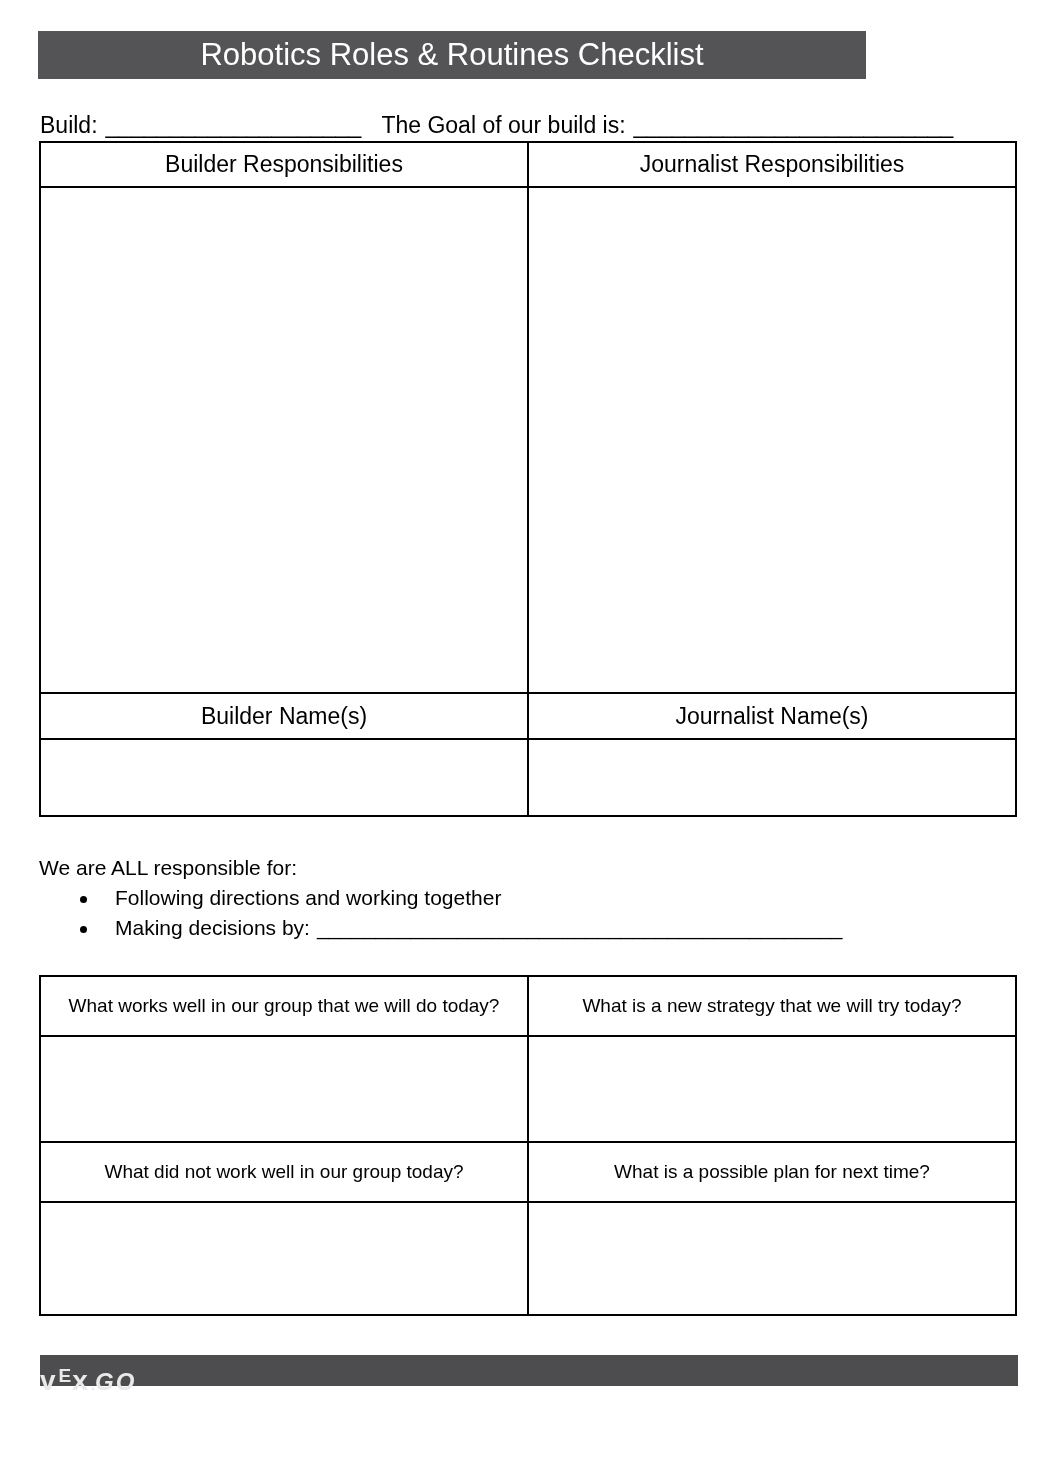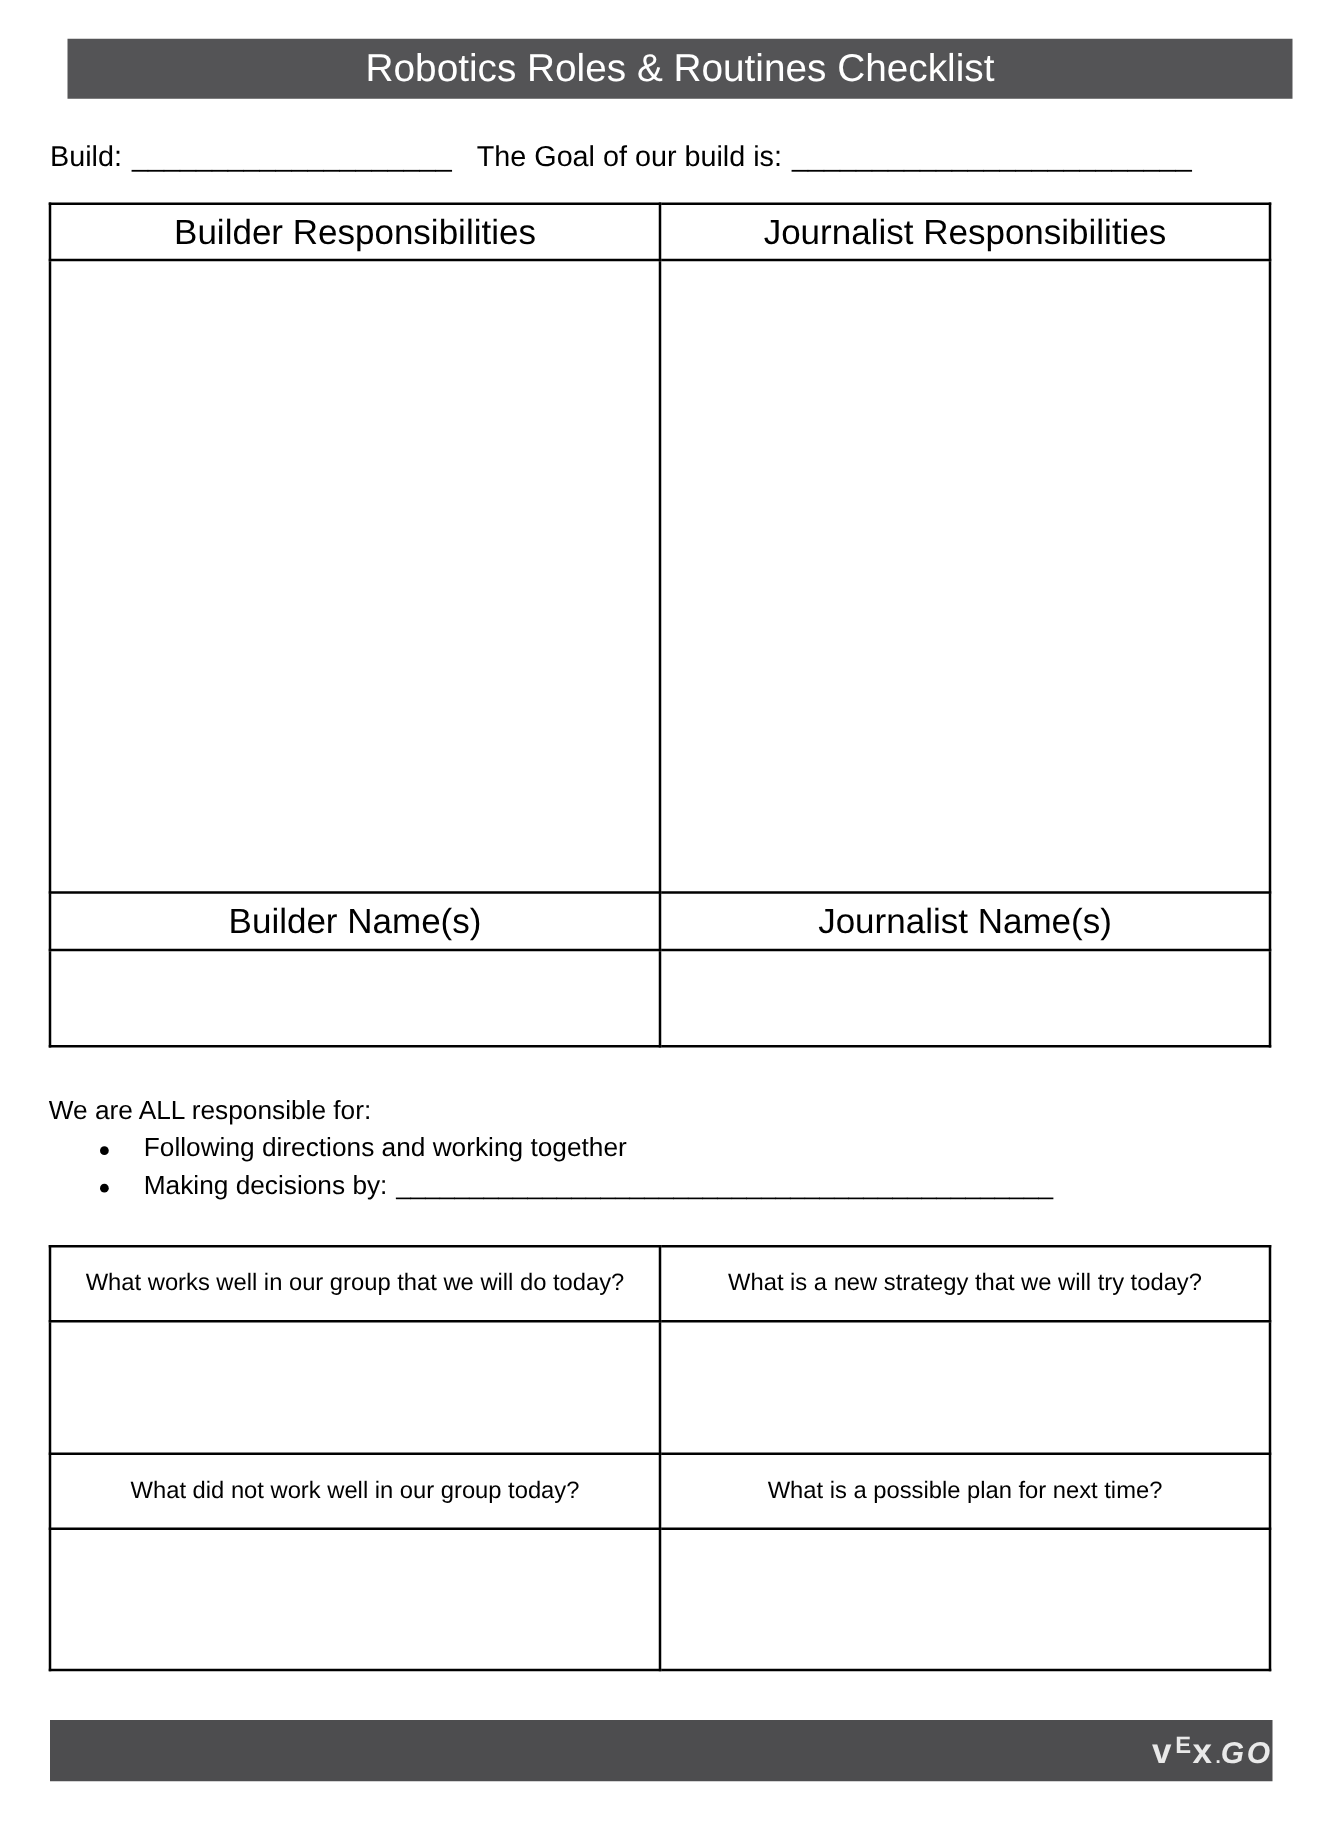--- a/index.html
+++ b/index.html
@@ -5,22 +5,22 @@
   * { box-sizing: border-box; }
   html, body { margin: 0; padding: 0; }
   body {
     width: 1058px; height: 1470px;
     background: #ffffff;
     font-family: "Liberation Sans", sans-serif;
     color: #000;
     overflow: hidden;
   }
   .title-bar {
-    margin: 31px 0 0 54px;
-    width: 980px; height: 48px;
+    margin: 31px 0 0 38px;
+    width: 828px; height: 48px;
     background: #545456;
     color: #fff;
     font-size: 31px;
     line-height: 48px;
     text-align: center;
     white-space: nowrap;
   }
   .field-line {
     margin-left: 40px;
     font-size: 23px;
@@ -47,21 +47,21 @@
     border-collapse: collapse;
     table-layout: fixed;
   }
   td {
     border: 2px solid #000;
     text-align: center;
     vertical-align: middle;
     font-weight: 400;
     padding: 0;
   }
-  .roles-table { margin-top: 21px; font-size: 28px; padding-left: 12px; }
+  .roles-table { font-size: 23px; padding-left: 12px; }
   .roles-table .hdr-row td { height: 45px; }
   .roles-table .body-row td { height: 506px; }
   .roles-table .names-hdr-row td { height: 46px; }
   .roles-table .names-body-row td { height: 77px; }
   .responsible-heading {
     margin: 36px 0 0 39px;
     font-size: 21px;
     line-height: 30px;
   }
   .bullet-row {
@@ -81,23 +81,23 @@
     flex: 0 0 auto;
   }
   .bullet-text { margin-left: 28px; }
   .bullet-blank { margin-left: 7px; }
   .reflection-table { margin-top: 32px; font-size: 19px; }
   .reflection-table .q-row td { height: 60px; }
   .reflection-table .a-row-1 td { height: 106px; }
   .reflection-table .a-row-2 td { height: 113px; }
   .footer-bar {
     margin: 39px 0 0 40px;
-    width: 978px; height: 49px;
+    width: 978px; height: 31px;
     background: #4d4d4f;
-    text-align: right;
+    text-align: left;
     line-height: 41px;
     white-space: nowrap;
   }
   .logo {
     color: #e9e9e9;
     font-weight: 700;
     font-size: 28px;
     letter-spacing: 3px;
   }
   .logo-e {

